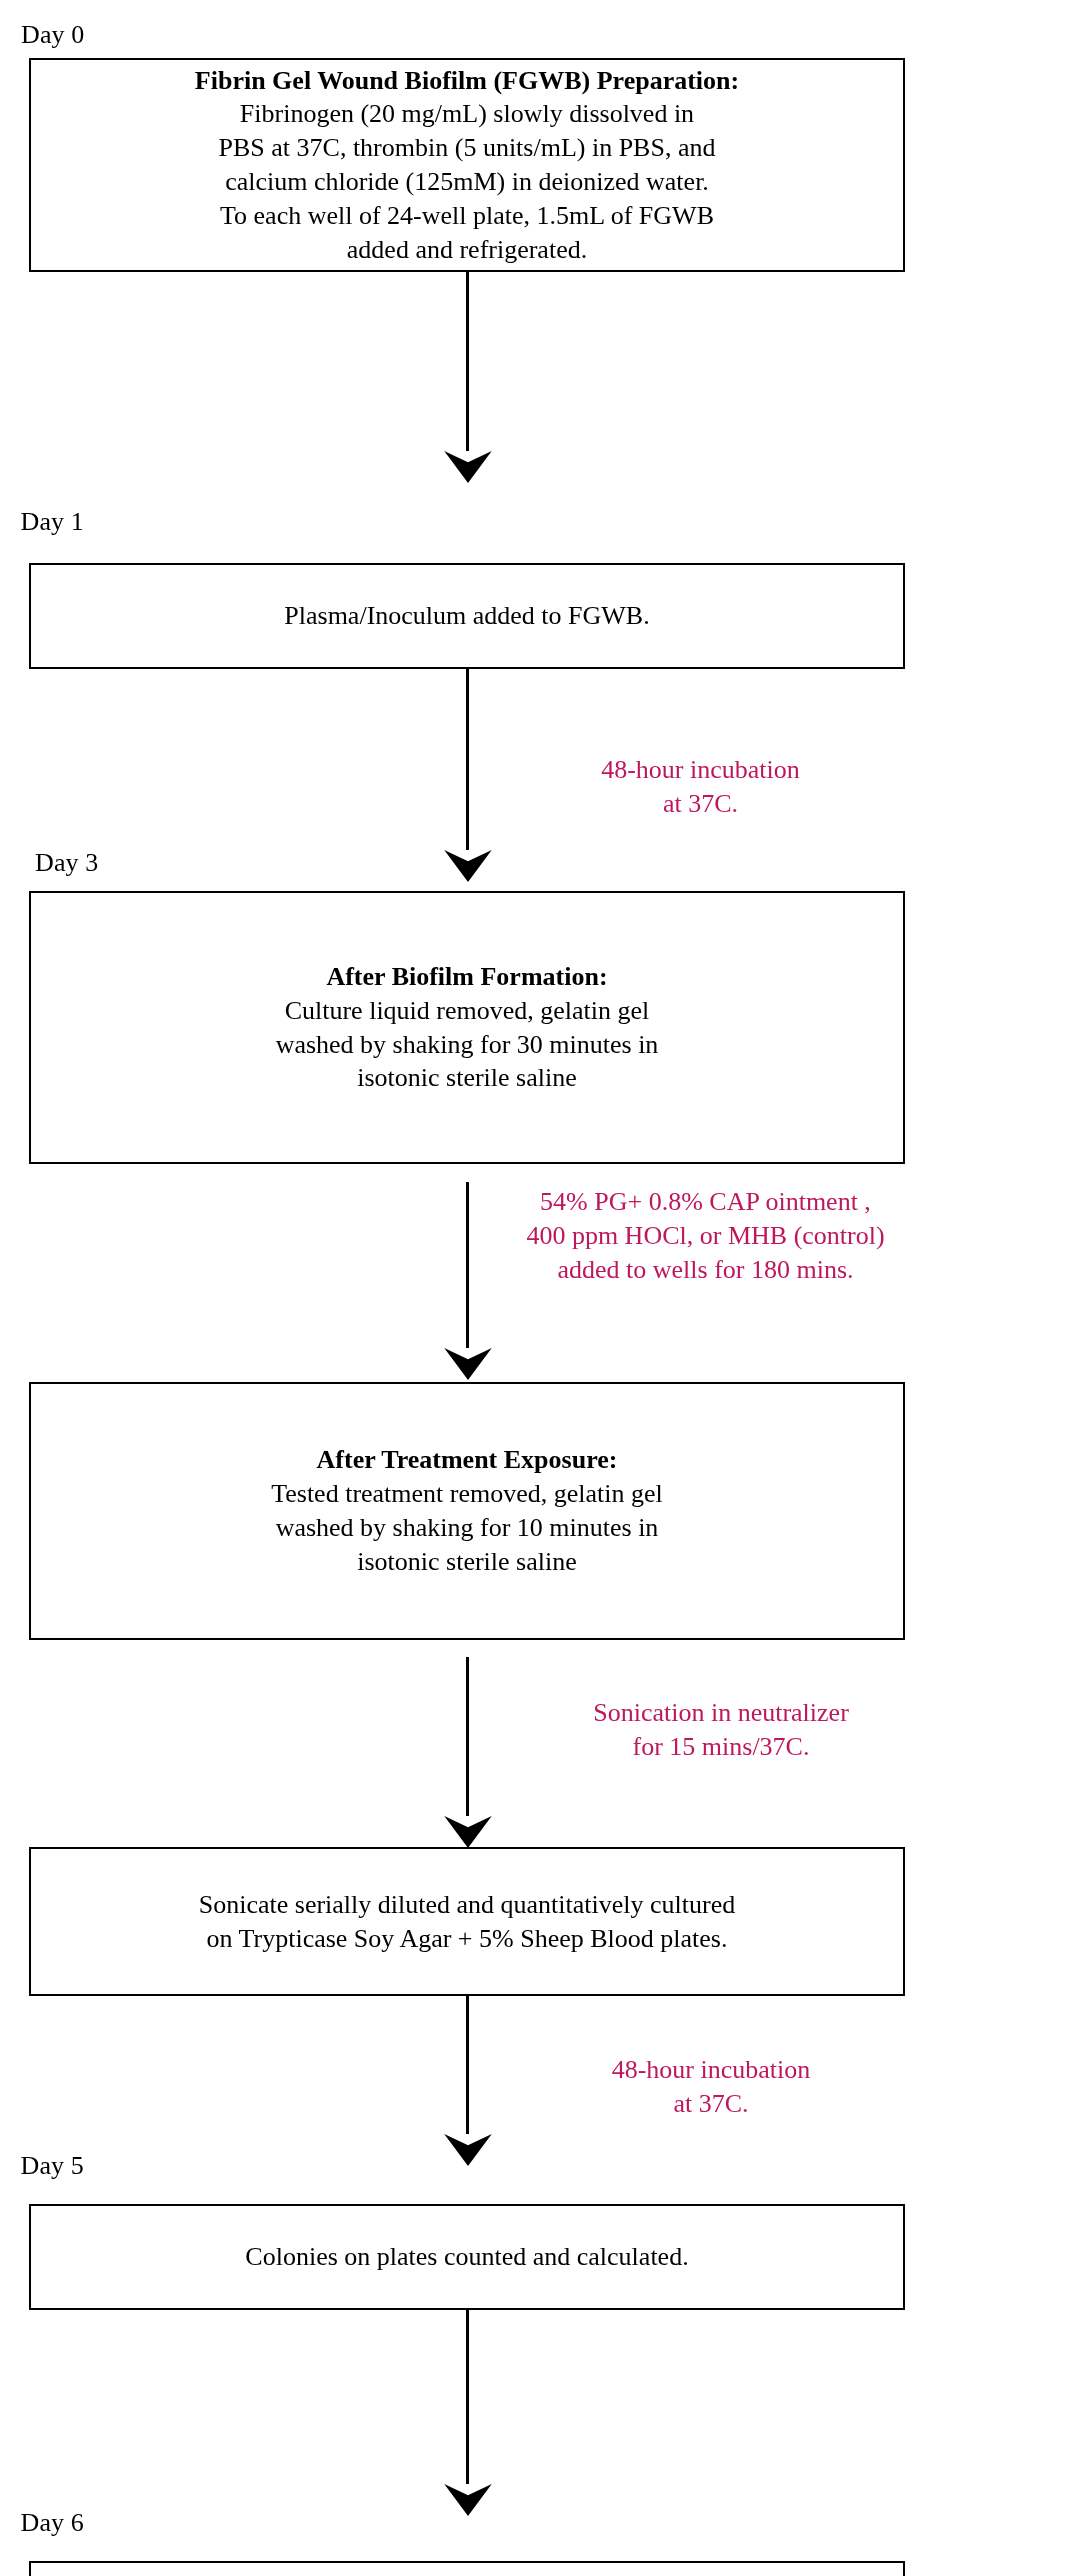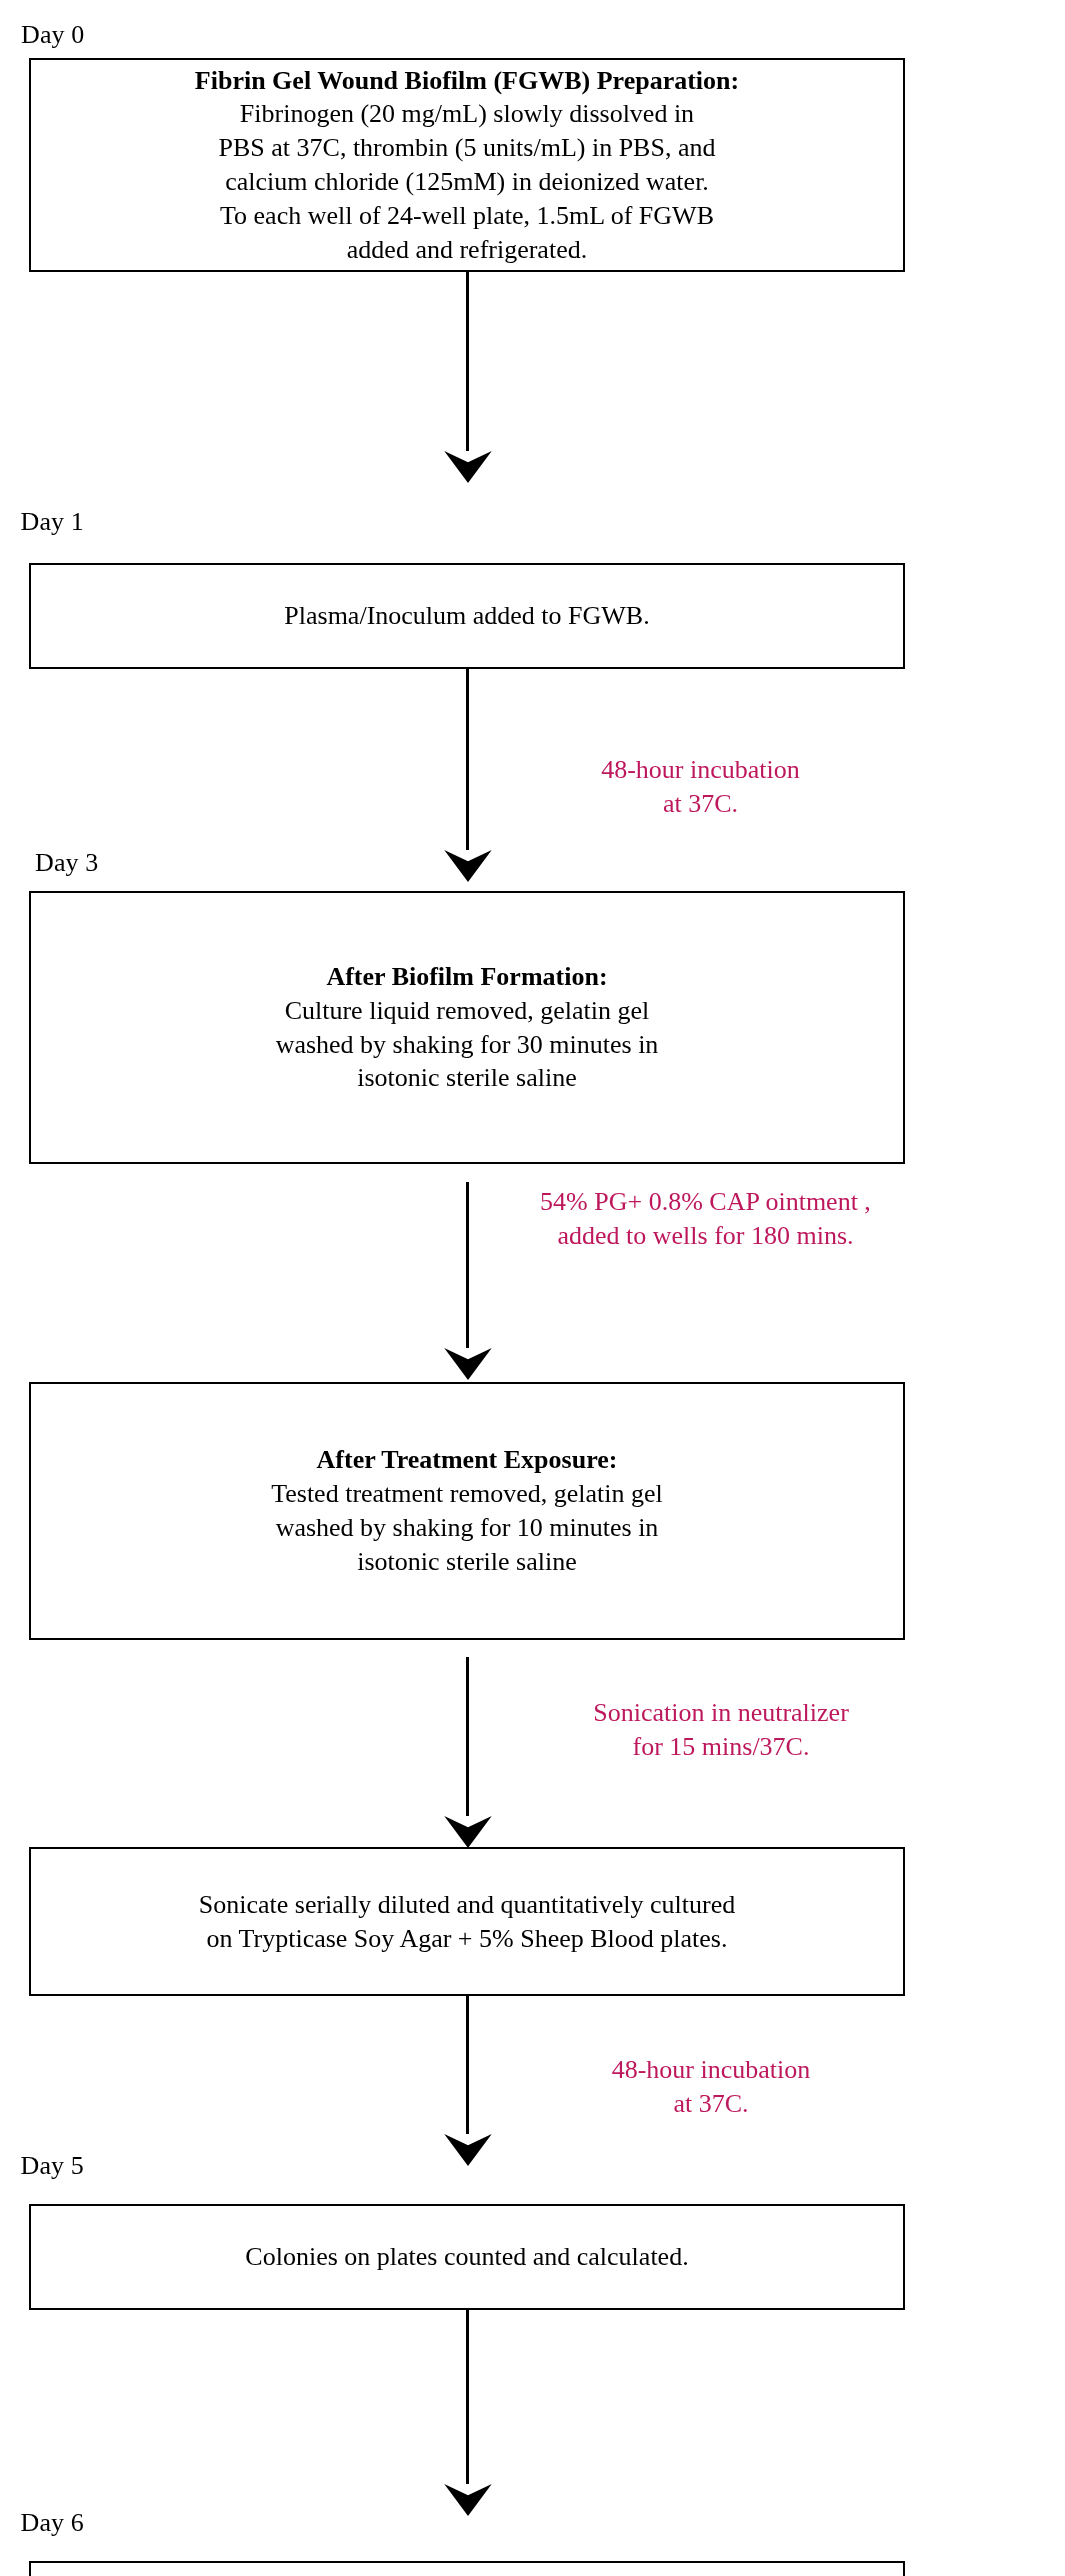--- a/index.html
+++ b/index.html
@@ -149,20 +149,21 @@
   <div class="arrow" style="top:1182px; height:198px;">
     <div class="shaft" style="height:166px;"></div>
     <div class="head" style="top:166px;">
       <svg viewBox="0 0 100 62" xmlns="http://www.w3.org/2000/svg">
         <path d="M4 0 L50 62 L96 0 L50 22 Z" fill="#000000"></path>
       </svg>
     </div>
   </div>
   <div class="arrow-caption" style="left:484px; top:1185px; width:443px;">
     <div>54% PG+ 0.8% CAP ointment ,</div>
+    <div>400 ppm HOCl, or MHB (control)</div>
     <div>added to wells for 180 mins.</div>
   </div>
 
   <div class="box" id="box-treatment" style="top:1382px; height:258px;">
     <div class="line bold">After Treatment Exposure:</div>
     <div class="line">Tested treatment removed, gelatin gel</div>
     <div class="line">washed by shaking for 10 minutes in</div>
     <div class="line">isotonic sterile saline</div>
   </div>
 

